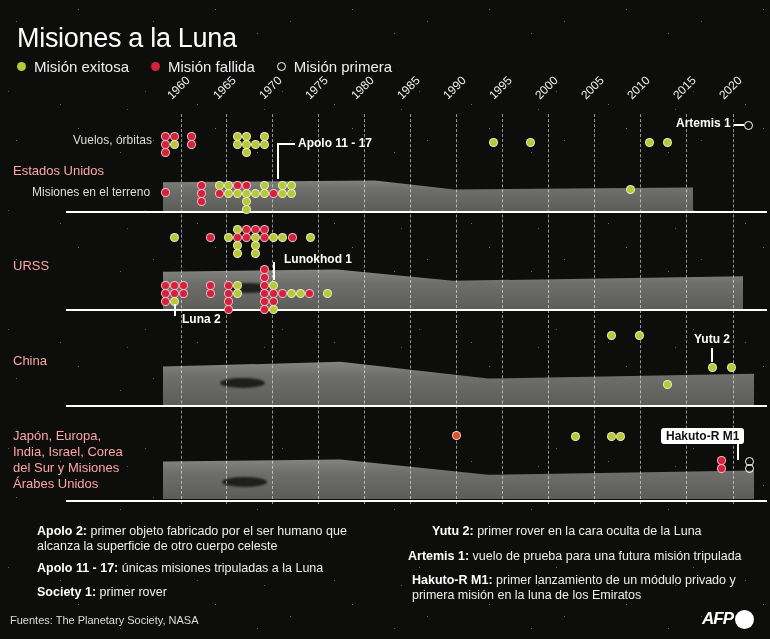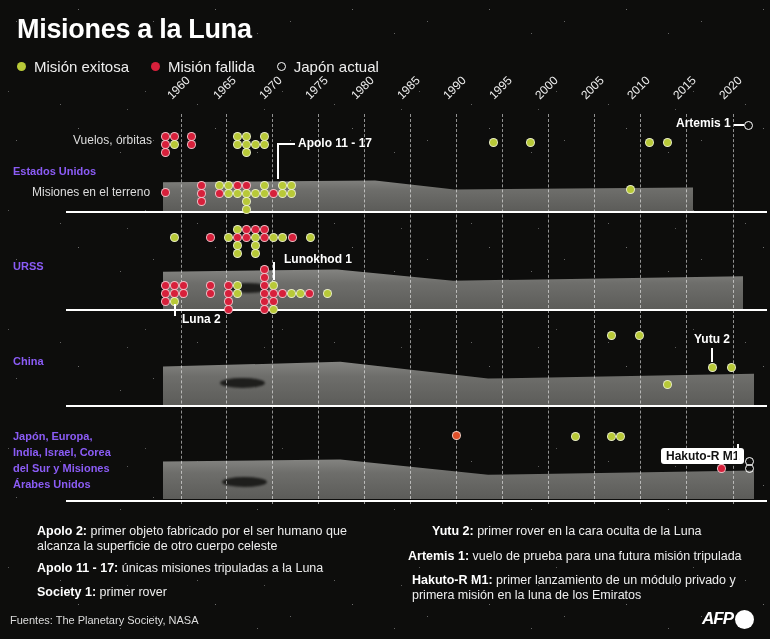--- a/index.html
+++ b/index.html
@@ -7,38 +7,38 @@
   .stars{position:absolute;inset:0;background-image:
     radial-gradient(1px 1px at 12% 18%, #888 50%, transparent 51%),
     radial-gradient(1px 1px at 33% 42%, #777 50%, transparent 51%),
     radial-gradient(1px 1px at 57% 8%, #999 50%, transparent 51%),
     radial-gradient(1px 1px at 71% 63%, #777 50%, transparent 51%),
     radial-gradient(1px 1px at 88% 28%, #888 50%, transparent 51%),
     radial-gradient(1px 1px at 6% 77%, #777 50%, transparent 51%),
     radial-gradient(1px 1px at 44% 88%, #888 50%, transparent 51%),
     radial-gradient(1px 1px at 93% 92%, #777 50%, transparent 51%);
     background-size:137px 119px;opacity:.7;}
-  .title{position:absolute;left:17px;top:14px;font-size:27px;font-weight:bold;letter-spacing:-.3px;}
+  .title{position:absolute;left:17px;top:23px;font-size:27px;font-weight:normal;letter-spacing:-.3px;}
   .legend{position:absolute;top:58px;left:17px;display:flex;gap:22px;font-size:15px;color:#eee;}
   .legend .item{display:flex;align-items:center;gap:8px;}
   .ldot{width:9px;height:9px;border-radius:50%;display:inline-block;}
   .tick-label{position:absolute;top:88px;font-size:12px;color:#eee;transform:rotate(-45deg);transform-origin:left bottom;white-space:nowrap;}
   .vline{position:absolute;width:0;border-left:1.5px dashed rgba(255,255,255,.55);}
   .terrain{position:absolute;left:163px;background:linear-gradient(180deg,#8b8b88 0%,#6e6e6b 40%,#5c5c59 100%);}
   .crater{position:absolute;background:#1e1e1c;border-radius:50%;filter:blur(1px);}
   .baseline{position:absolute;left:66px;width:701px;height:2px;background:#fff;}
-  .rowlabel{position:absolute;font-size:11px;font-weight:bold;color:#8b5cf6;line-height:16px;}
+  .rowlabel{position:absolute;font-size:13px;font-weight:normal;color:#fca5a5;line-height:16px;}
   .sublabel{position:absolute;font-size:12px;color:#ddd;}
   .dot{position:absolute;width:7px;height:7px;border-radius:50%;border:1px solid rgba(255,255,255,.7);}
   .dot.ok{background:#b8c938;}
   .dot.fail{background:#d7203b;}
   .dot.cur{background:transparent;border:1.5px solid #fff;}
   .callout{position:absolute;font-size:12px;font-weight:bold;color:#fff;white-space:nowrap;}
   .cline{position:absolute;background:#fff;}
-  .hakuto{position:absolute;left:661px;top:428px;background:#fff;color:#111;font-weight:bold;font-size:12px;padding:1px 5px;border-radius:3px;margin-top:20px;}
+  .hakuto{position:absolute;left:661px;top:428px;background:#fff;color:#111;font-weight:bold;font-size:12px;padding:1px 5px;border-radius:3px;}
   .notes{position:absolute;font-size:12.5px;color:#eee;line-height:15px;}
   .notes b{color:#fff;}
   .source{position:absolute;left:10px;top:614px;font-size:11px;color:#ddd;}
   .afp{position:absolute;left:702px;top:609px;font-size:17px;font-weight:bold;font-style:italic;letter-spacing:-1px;display:flex;align-items:center;gap:2px;}
   .afp .circ{width:19px;height:19px;border-radius:50%;background:#fff;display:inline-block;}
 </style>
 </head>
 <body>
 
 <div class="stars"></div>
@@ -49,21 +49,21 @@
   <div class="item">
     <span class="ldot" style="background:#b8c938"></span>
     <span>Misión exitosa</span>
   </div>
   <div class="item">
     <span class="ldot" style="background:#d7203b"></span>
     <span>Misión fallida</span>
   </div>
   <div class="item">
     <span class="ldot" style="border:1.5px solid #fff;width:7px;height:7px"></span>
-    <span>Japón actual</span>
+    <span>Misión primera</span>
   </div>
 </div>
 
 <div>
   <span class="tick-label" style="left:174px">1960</span>
   <span class="tick-label" style="left:220px">1965</span>
   <span class="tick-label" style="left:266px">1970</span>
   <span class="tick-label" style="left:312px">1975</span>
   <span class="tick-label" style="left:358px">1980</span>
   <span class="tick-label" style="left:404px">1985</span>

